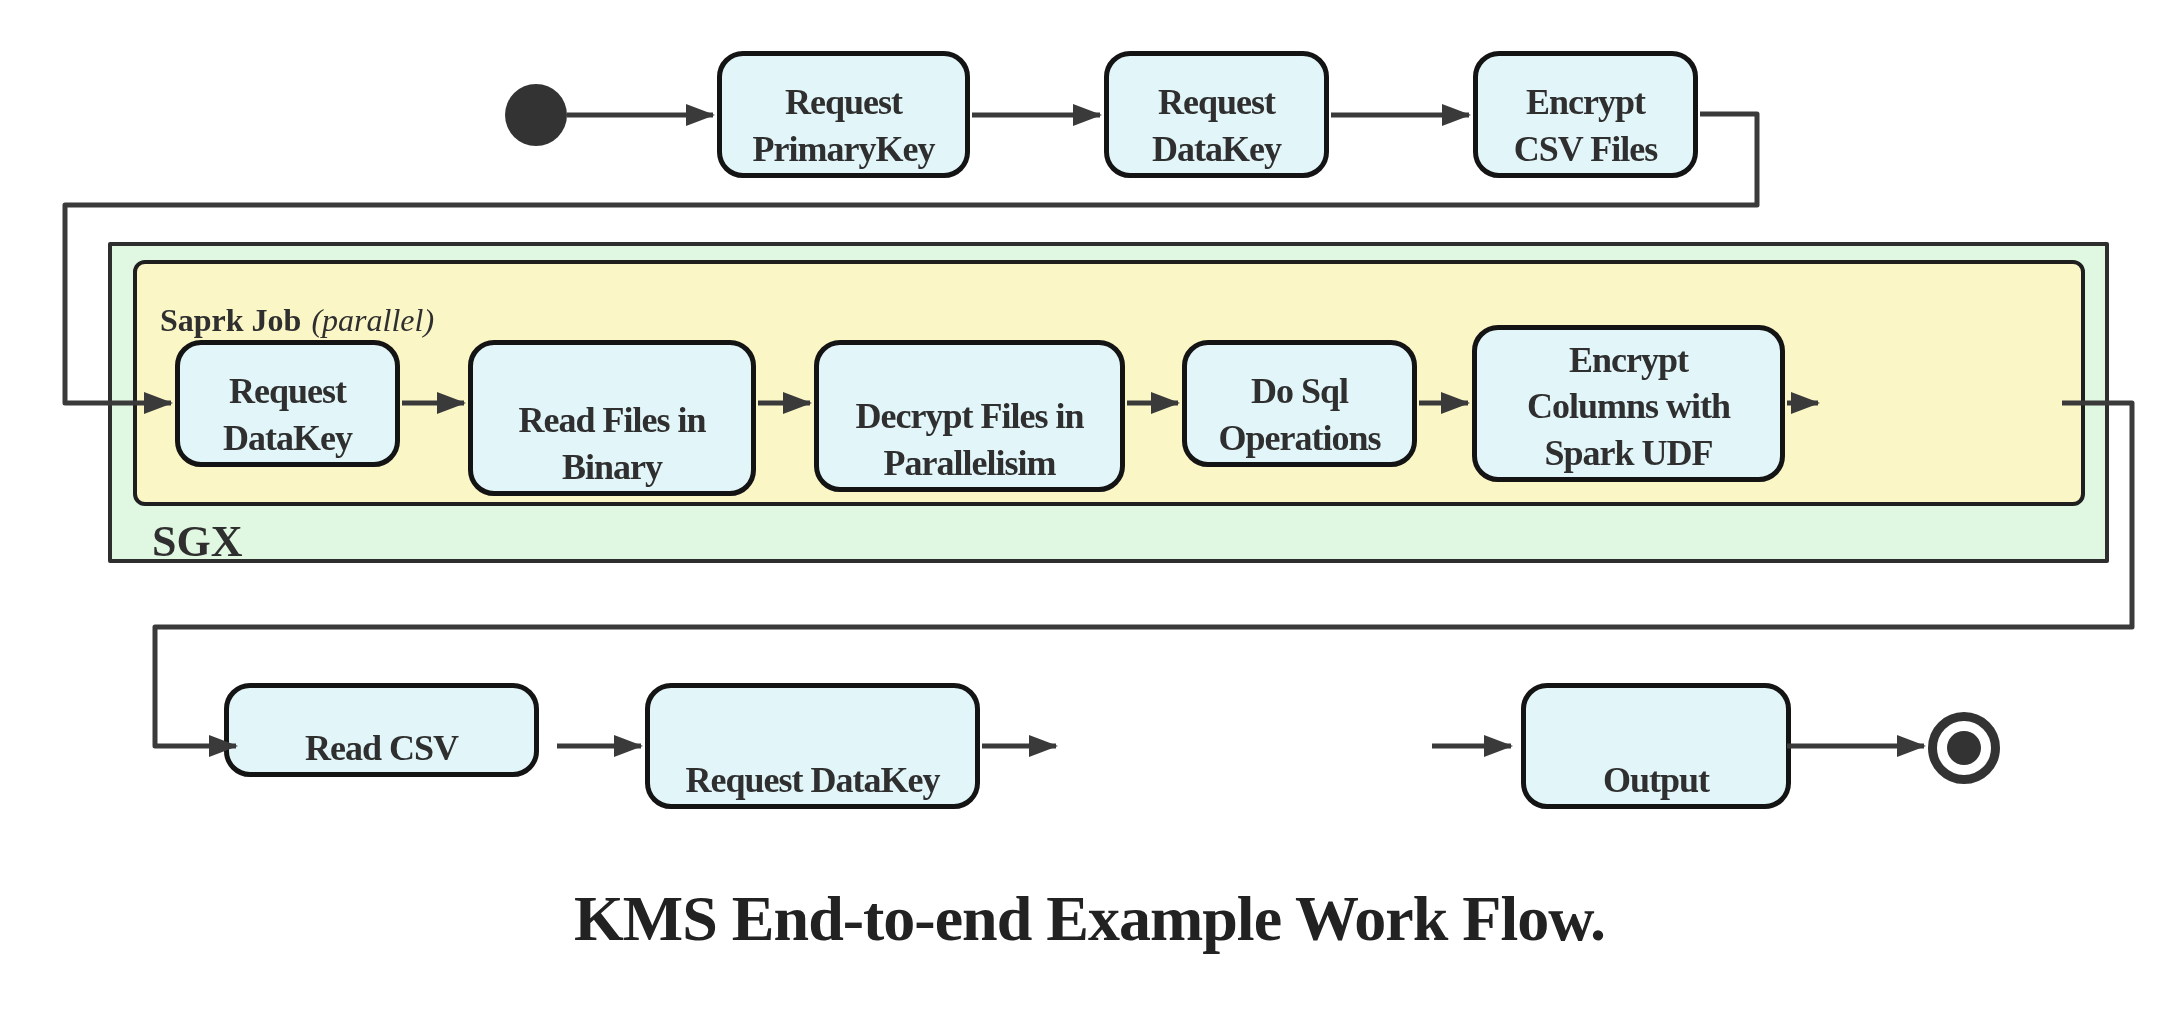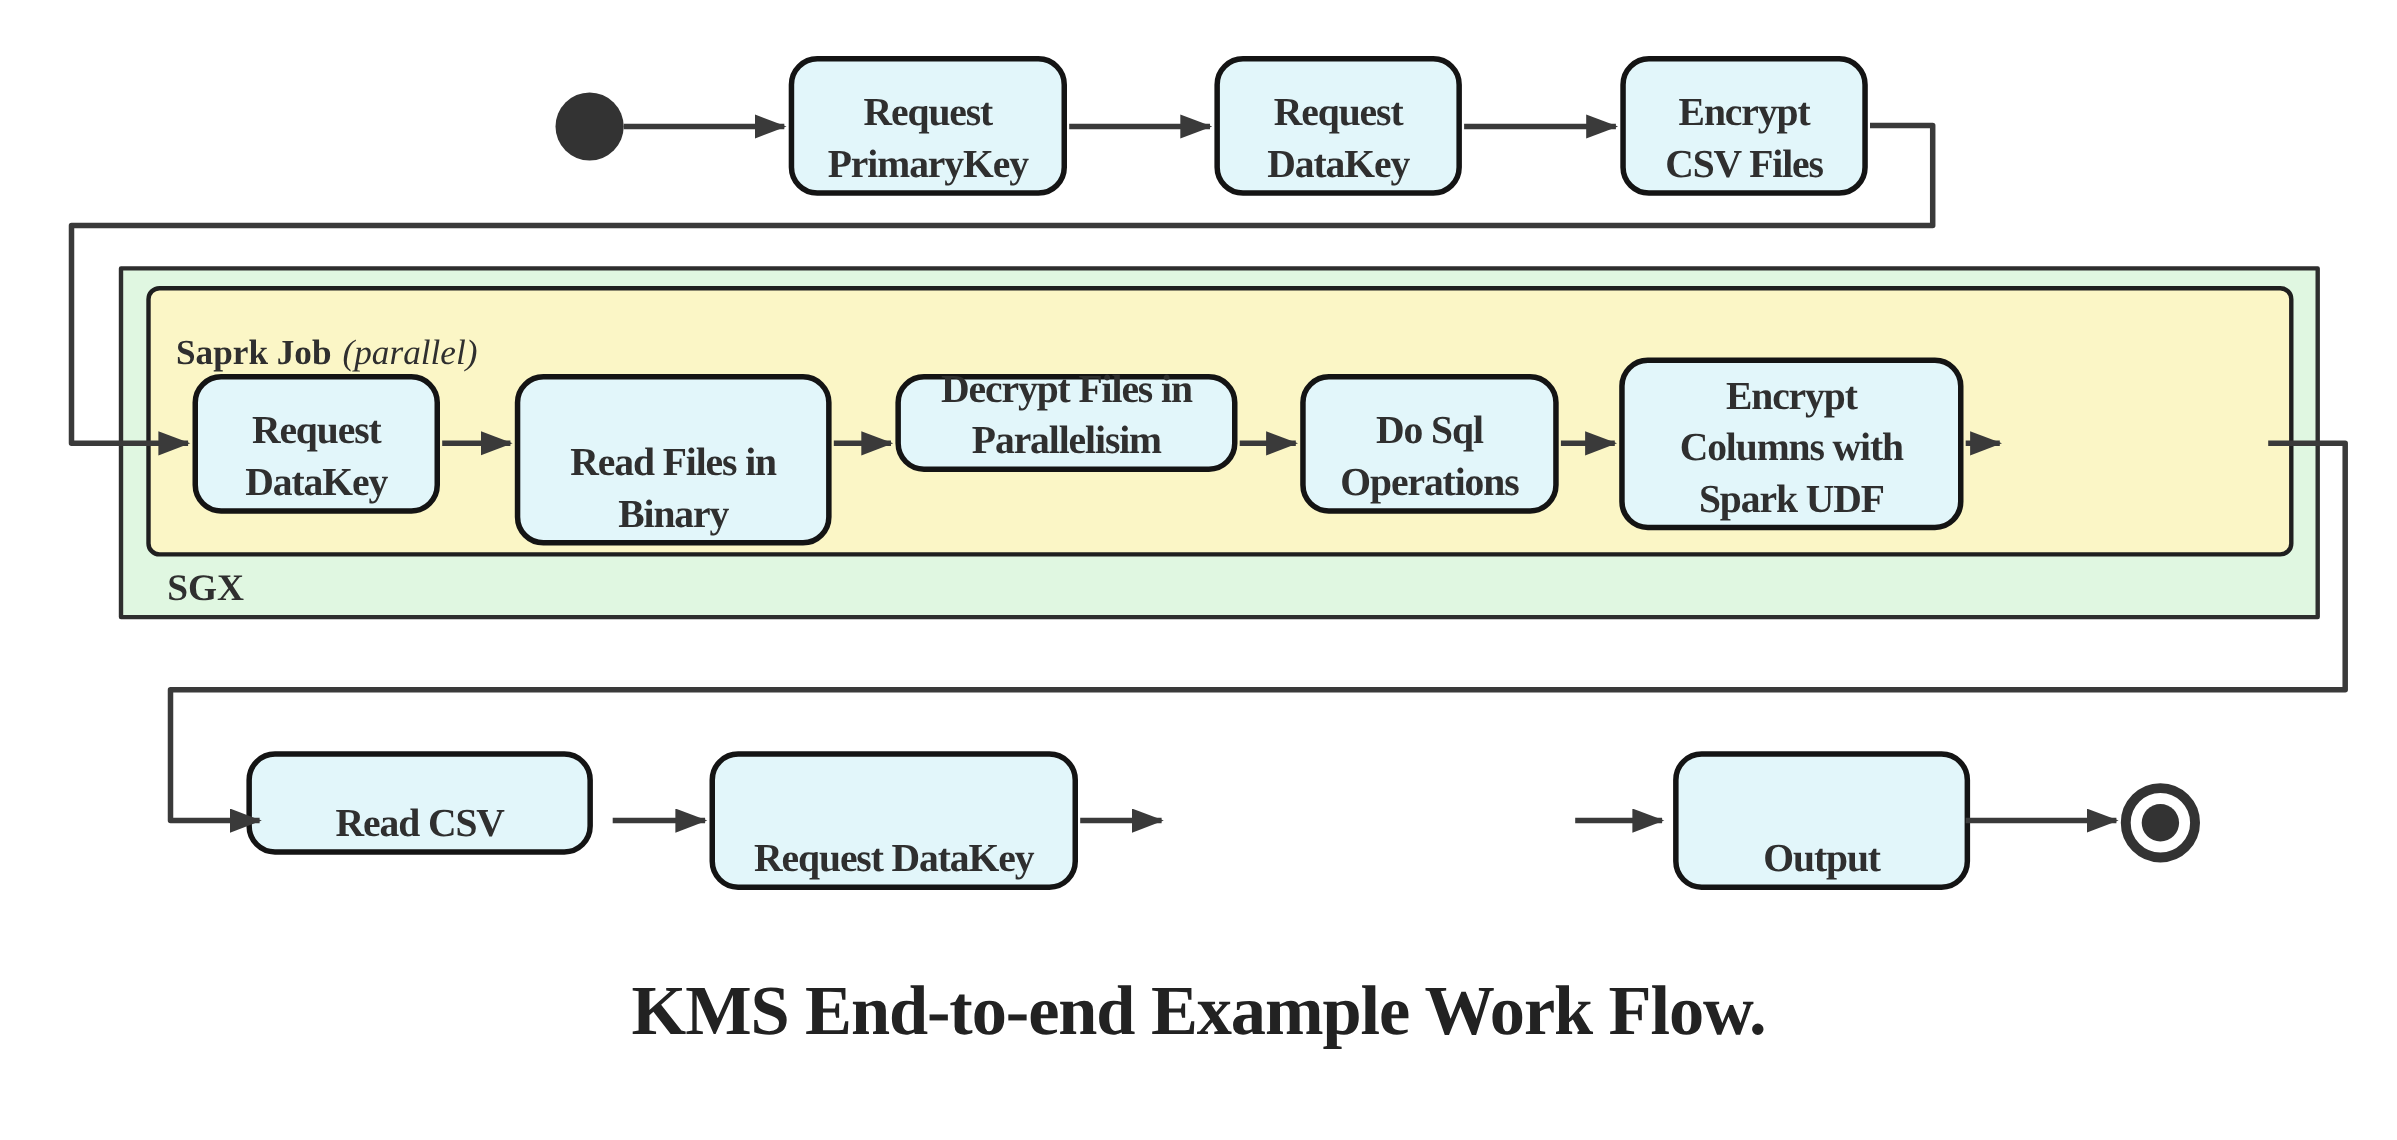--- a/index.html
+++ b/index.html
@@ -21,21 +21,21 @@
     background:#fbf6c6;border:4px solid #1f1f1f;border-radius:12px;
   }
   .spark-title{
     position:absolute;left:160px;top:282px;
     font-size:32px;color:#2f2f2f;white-space:nowrap;margin-top:20px;
   }
   .spark-title .bold{font-weight:bold;}
   .spark-title .ital{font-style:italic;font-weight:normal;margin-left:10px;}
   .sgx-title{
     position:absolute;left:152px;top:516px;
-    font-size:34px;font-weight:bold;color:#2f2f2f;
+    font-size:44px;font-weight:bold;color:#2f2f2f;
   }
   
   .node{
     position:absolute;box-sizing:border-box;
     background:#e2f6fa;border:5px solid #141414;border-radius:26px;
     display:flex;align-items:flex-end;justify-content:center;
     text-align:center;
   }
   .node-label{
     font-weight:bold;font-size:36px;line-height:1.3;
@@ -93,21 +93,21 @@
   </div>
 
   <div class="node" style="left:175px;top:340px;width:225px;height:127px">
     <span class="node-label">Request
 DataKey</span>
   </div>
   <div class="node" style="left:468px;top:340px;width:288px;height:156px">
     <span class="node-label">Read Files in
 Binary</span>
   </div>
-  <div class="node" style="left:814px;top:340px;width:311px;height:89px">
+  <div class="node" style="left:814px;top:340px;width:311px;height:152px">
     <span class="node-label">Decrypt Files in
 Parallelisim</span>
   </div>
   <div class="node" style="left:1182px;top:340px;width:235px;height:127px">
     <span class="node-label">Do Sql
 Operations</span>
   </div>
   <div class="node" style="left:1472px;top:325px;width:313px;height:157px">
     <span class="node-label">Encrypt
 Columns with

